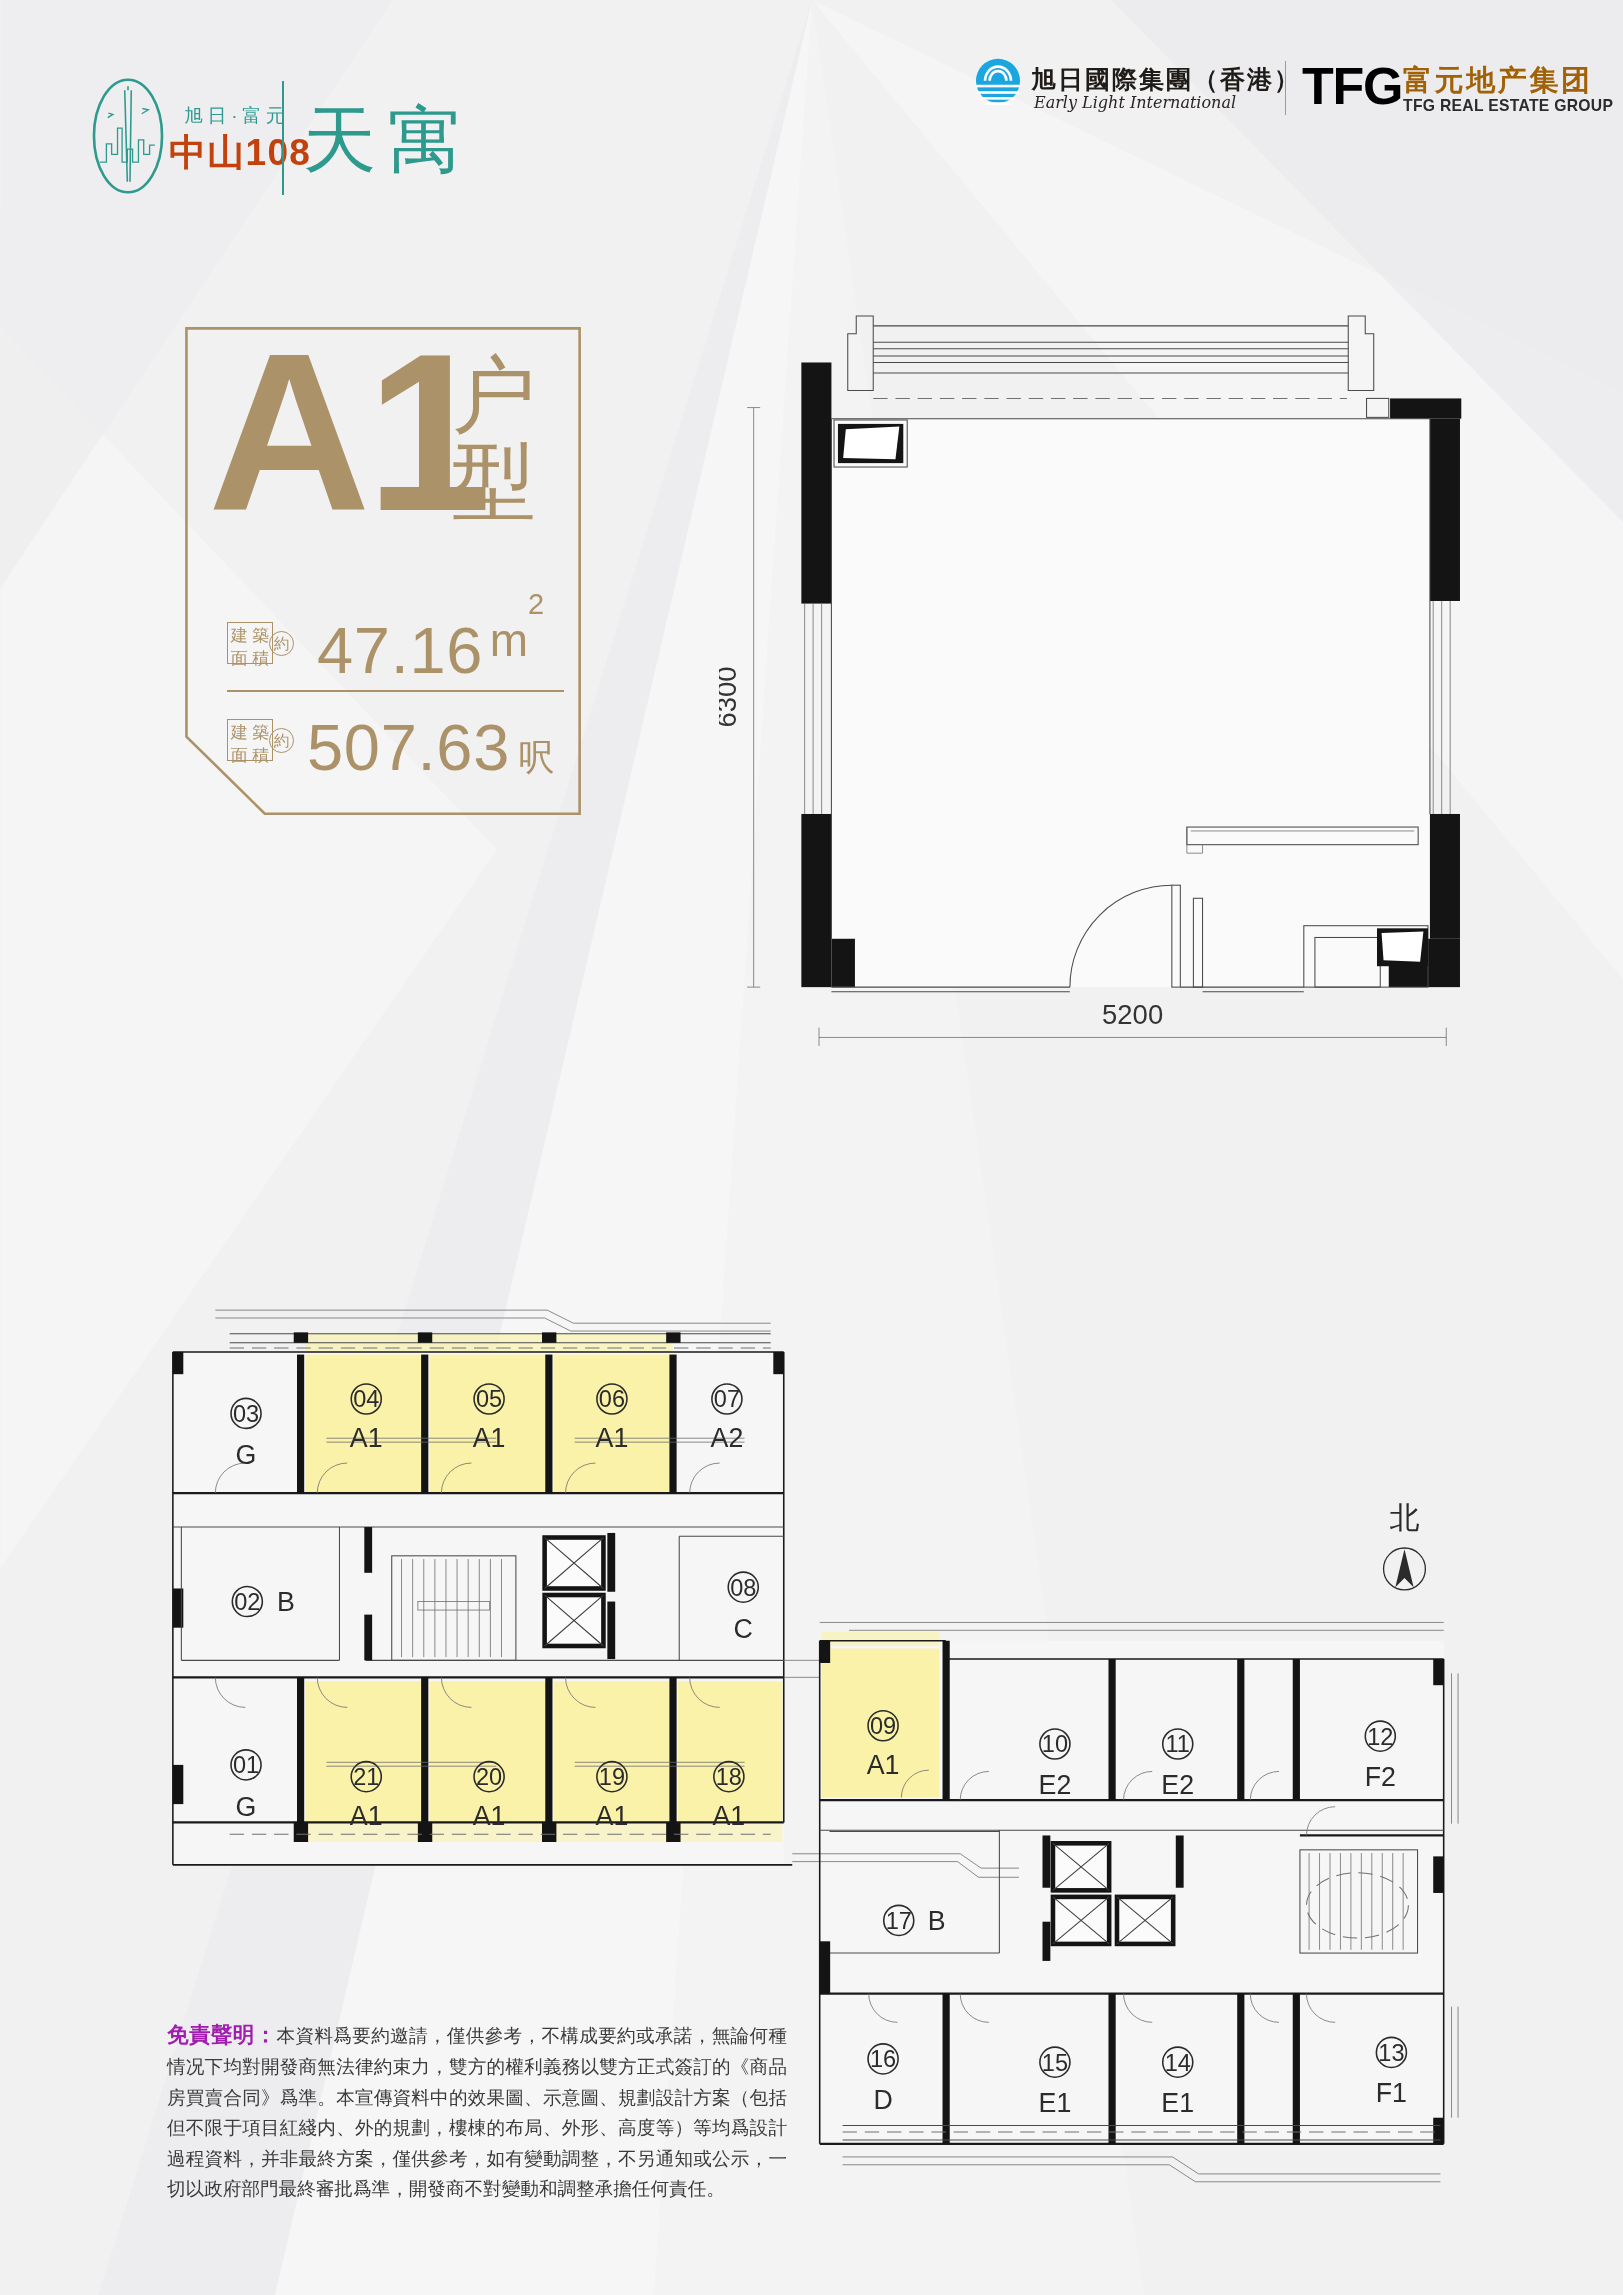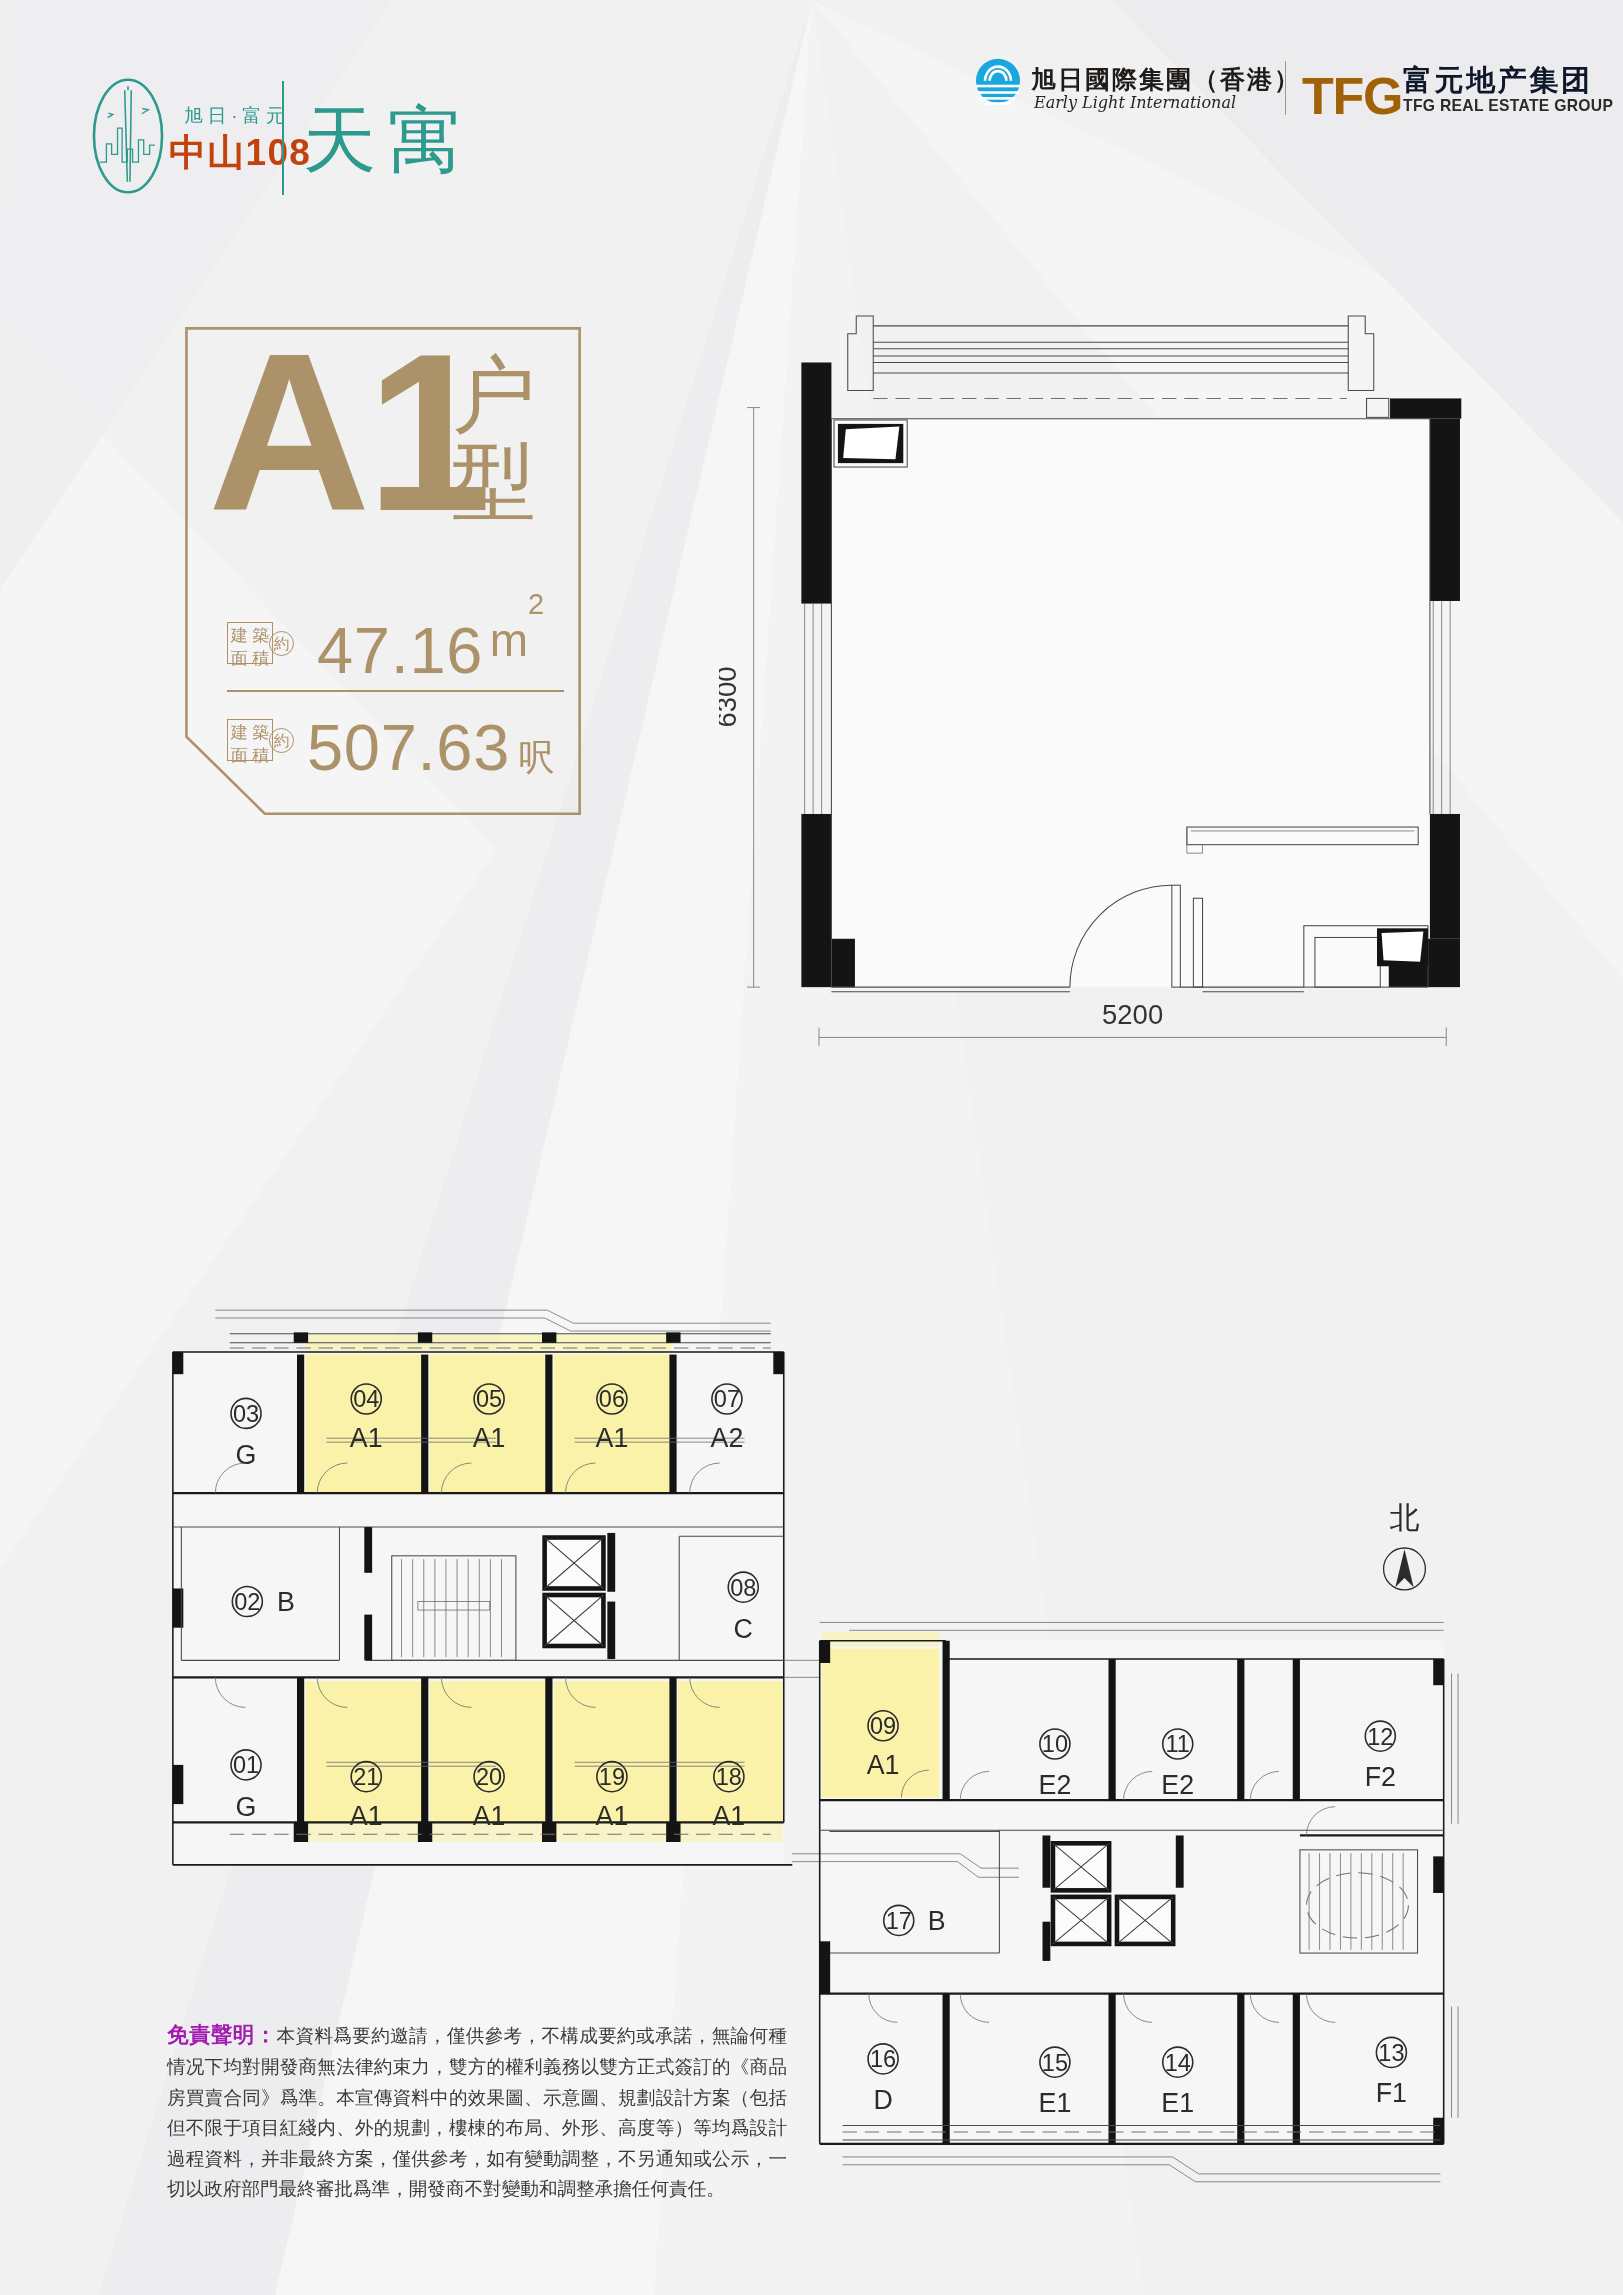--- a/index.html
+++ b/index.html
@@ -8,22 +8,22 @@
   .abs{position:absolute;}
   svg{display:block;}
   
   .brand-tagline{font-size:19px;letter-spacing:4.6px;color:#2E9A8E;font-weight:400;}
   .brand-name{font-size:37px;font-weight:700;color:#c2410c;letter-spacing:1.3px;}
   .brand-divider{width:2px;background:#2E9A8E;}
   .brand-product{font-size:73px;color:#2E9A8E;font-weight:400;letter-spacing:11.8px;}
   .dev-cn{font-size:25px;font-weight:700;color:#1f1b18;letter-spacing:2px;}
   .dev-en{font-size:16px;font-style:italic;color:#2a2522;font-family:"DejaVu Serif",serif;}
   .dev-divider{width:1.3px;background:#9a9a9a;}
-  .tfg-abbr{font-size:52px;font-weight:800;color:#a16207;letter-spacing:-1.3px;line-height:1;margin-top:10px;}
-  .tfg-cn{font-size:29px;font-weight:700;color:#0f172a;letter-spacing:2.6px;}
+  .tfg-abbr{font-size:52px;font-weight:800;color:#000000;letter-spacing:-1.3px;line-height:1;}
+  .tfg-cn{font-size:29px;font-weight:700;color:#a16207;letter-spacing:2.6px;}
   .tfg-en{font-size:15.7px;font-weight:700;color:#2b2b2b;letter-spacing:0.3px;}
   
   .badge-a1{font-size:225px;font-weight:600;color:#AC9268;line-height:1;letter-spacing:-3.9px;}
   .badge-suffix{font-size:84px;color:#AC9268;line-height:1;}
   .labelbox{width:46px;height:42px;border:1.3px solid #AC9268;display:grid;grid-template-columns:1fr 1fr;
             align-items:center;justify-items:center;font-size:17px;color:#AC9268;box-sizing:border-box;padding:0.7px;}
   .approx-circle{width:25px;height:25px;border:1.3px solid #AC9268;border-radius:50%;font-size:15.7px;color:#AC9268;
             line-height:23.5px;text-align:center;box-sizing:border-box;background:transparent;}
   .area-num{font-size:65px;color:#AC9268;font-weight:400;letter-spacing:0.7px;}
   .area-unit{font-size:46px;color:#AC9268;margin-left:6.5px;}

